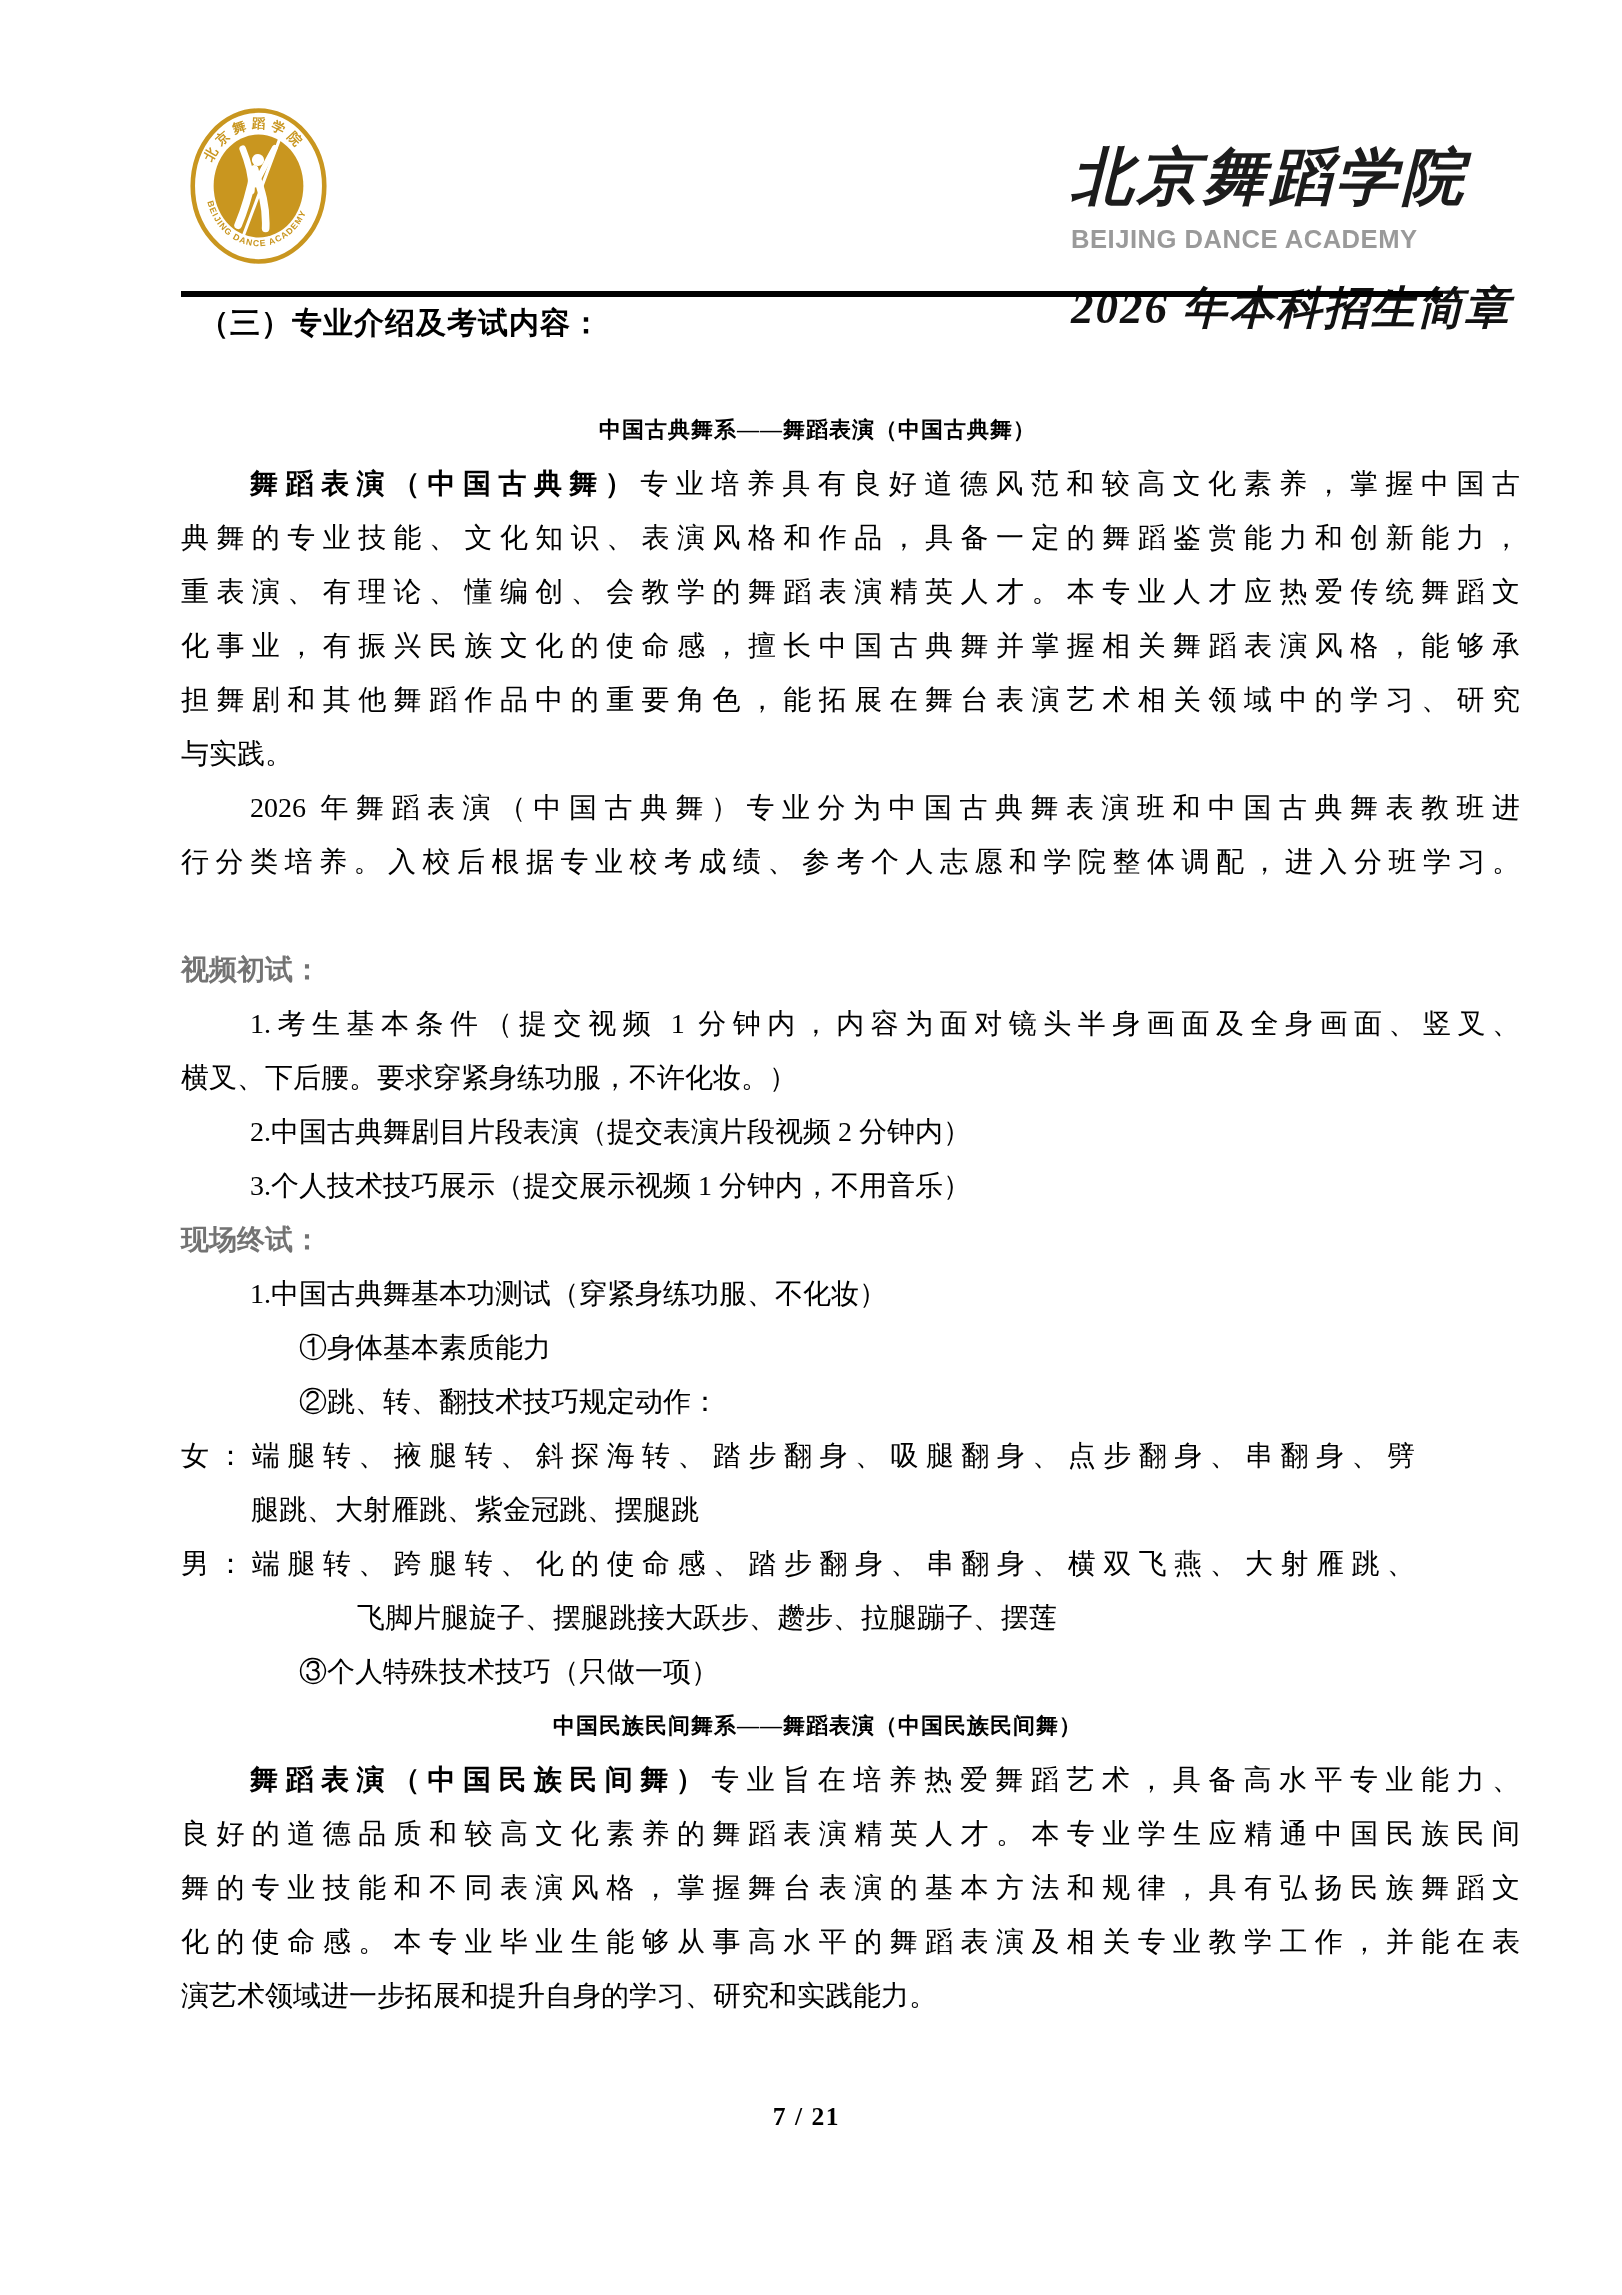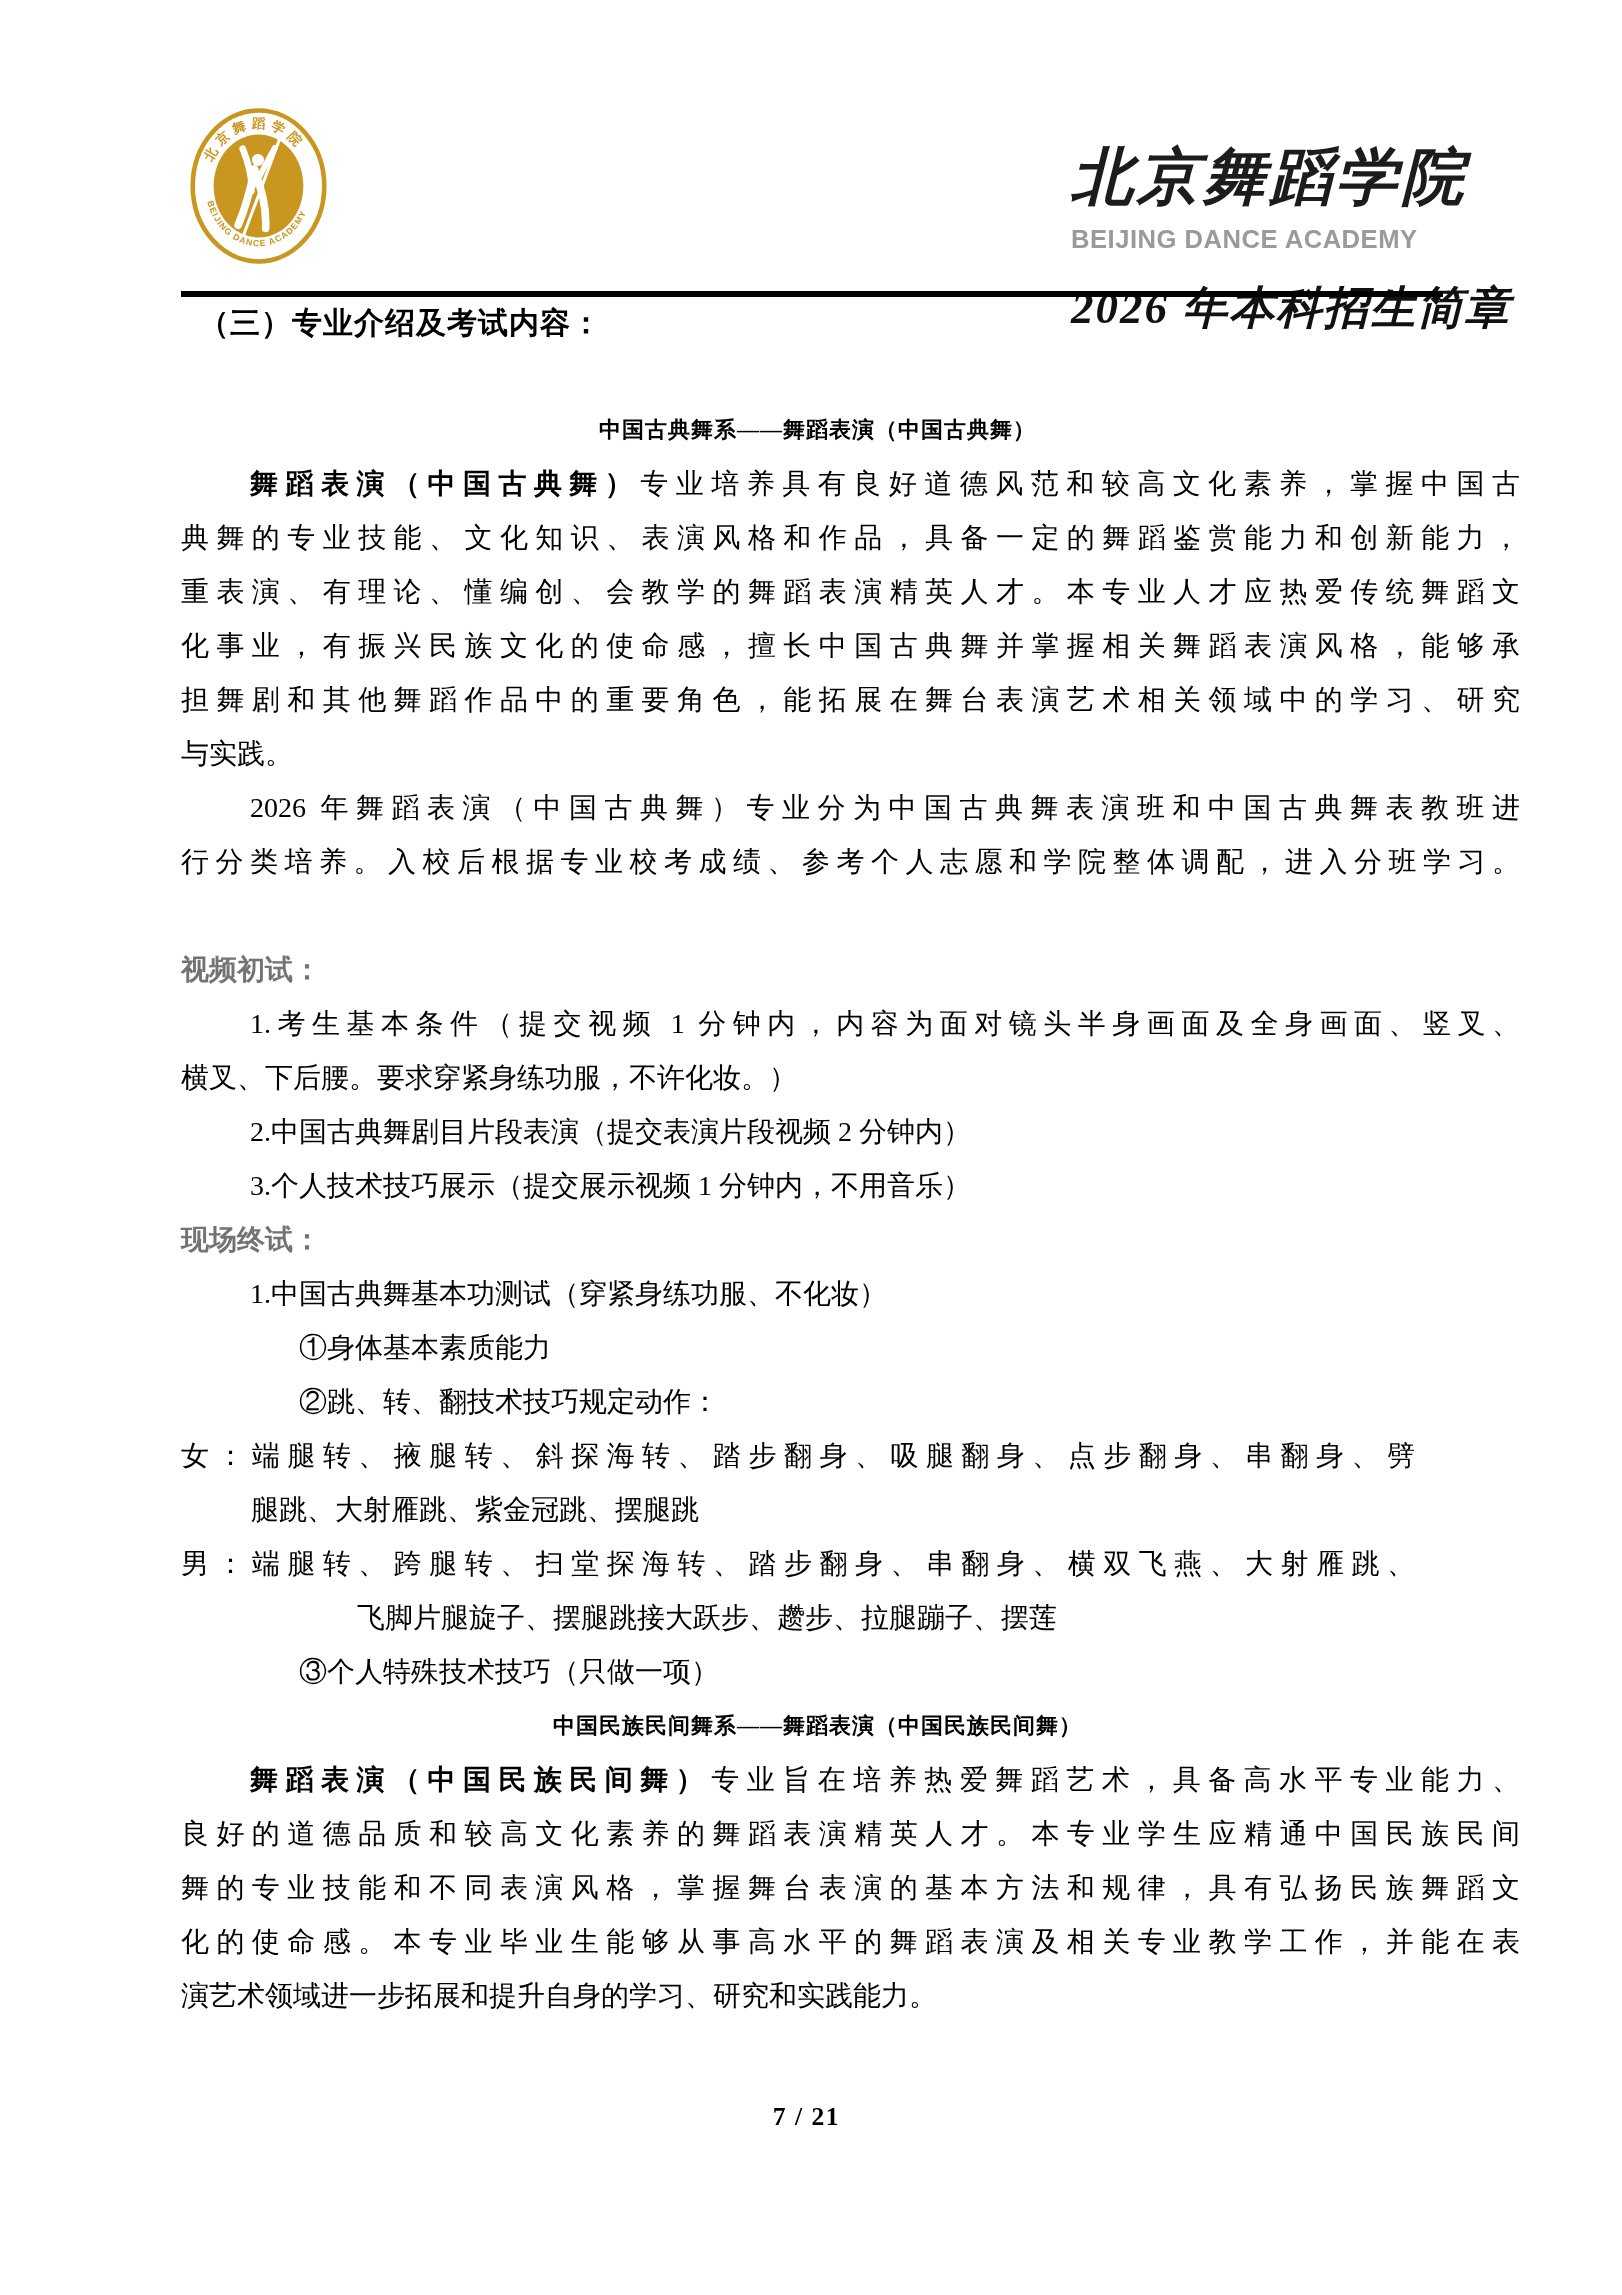--- a/index.html
+++ b/index.html
@@ -114,21 +114,21 @@
     <div class="ln">横叉、下后腰。要求穿紧身练功服，不许化妆。）</div>
     <div class="ln ind1">2.中国古典舞剧目片段表演（提交表演片段视频 2 分钟内）</div>
     <div class="ln ind1">3.个人技术技巧展示（提交展示视频 1 分钟内，不用音乐）</div>
 
     <div class="ln red">现场终试：</div>
     <div class="ln ind1">1.中国古典舞基本功测试（穿紧身练功服、不化妆）</div>
     <div class="ln ind-circ">①身体基本素质能力</div>
     <div class="ln ind-circ">②跳、转、翻技术技巧规定动作：</div>
     <div class="ln fill ind-gen">女：端腿转、掖腿转、斜探海转、踏步翻身、吸腿翻身、点步翻身、串翻身、劈</div>
     <div class="ln ind-gen2a">腿跳、大射雁跳、紫金冠跳、摆腿跳</div>
-    <div class="ln fill ind-gen">男：端腿转、跨腿转、扫堂探海转、踏步翻身、串翻身、横双飞燕、大射雁跳、</div>
+    <div class="ln fill ind-gen">男：端腿转、跨腿转、化的使命感、踏步翻身、串翻身、横双飞燕、大射雁跳、</div>
     <div class="ln ind-gen2b">飞脚片腿旋子、摆腿跳接大跃步、趱步、拉腿蹦子、摆莲</div>
     <div class="ln ind-circ">③个人特殊技术技巧（只做一项）</div>
 
     <div class="ln title">中国民族民间舞系——舞蹈表演（中国民族民间舞）</div>
 
     <div class="ln fill ind1"><span class="b">舞蹈表演（中国民族民间舞）</span><span>专业旨在培养热爱舞蹈艺术，具备高水平专业能力、</span></div>
     <div class="ln fill">良好的道德品质和较高文化素养的舞蹈表演精英人才。本专业学生应精通中国民族民间</div>
     <div class="ln fill">舞的专业技能和不同表演风格，掌握舞台表演的基本方法和规律，具有弘扬民族舞蹈文</div>
     <div class="ln fill">化的使命感。本专业毕业生能够从事高水平的舞蹈表演及相关专业教学工作，并能在表</div>
     <div class="ln">演艺术领域进一步拓展和提升自身的学习、研究和实践能力。</div>

